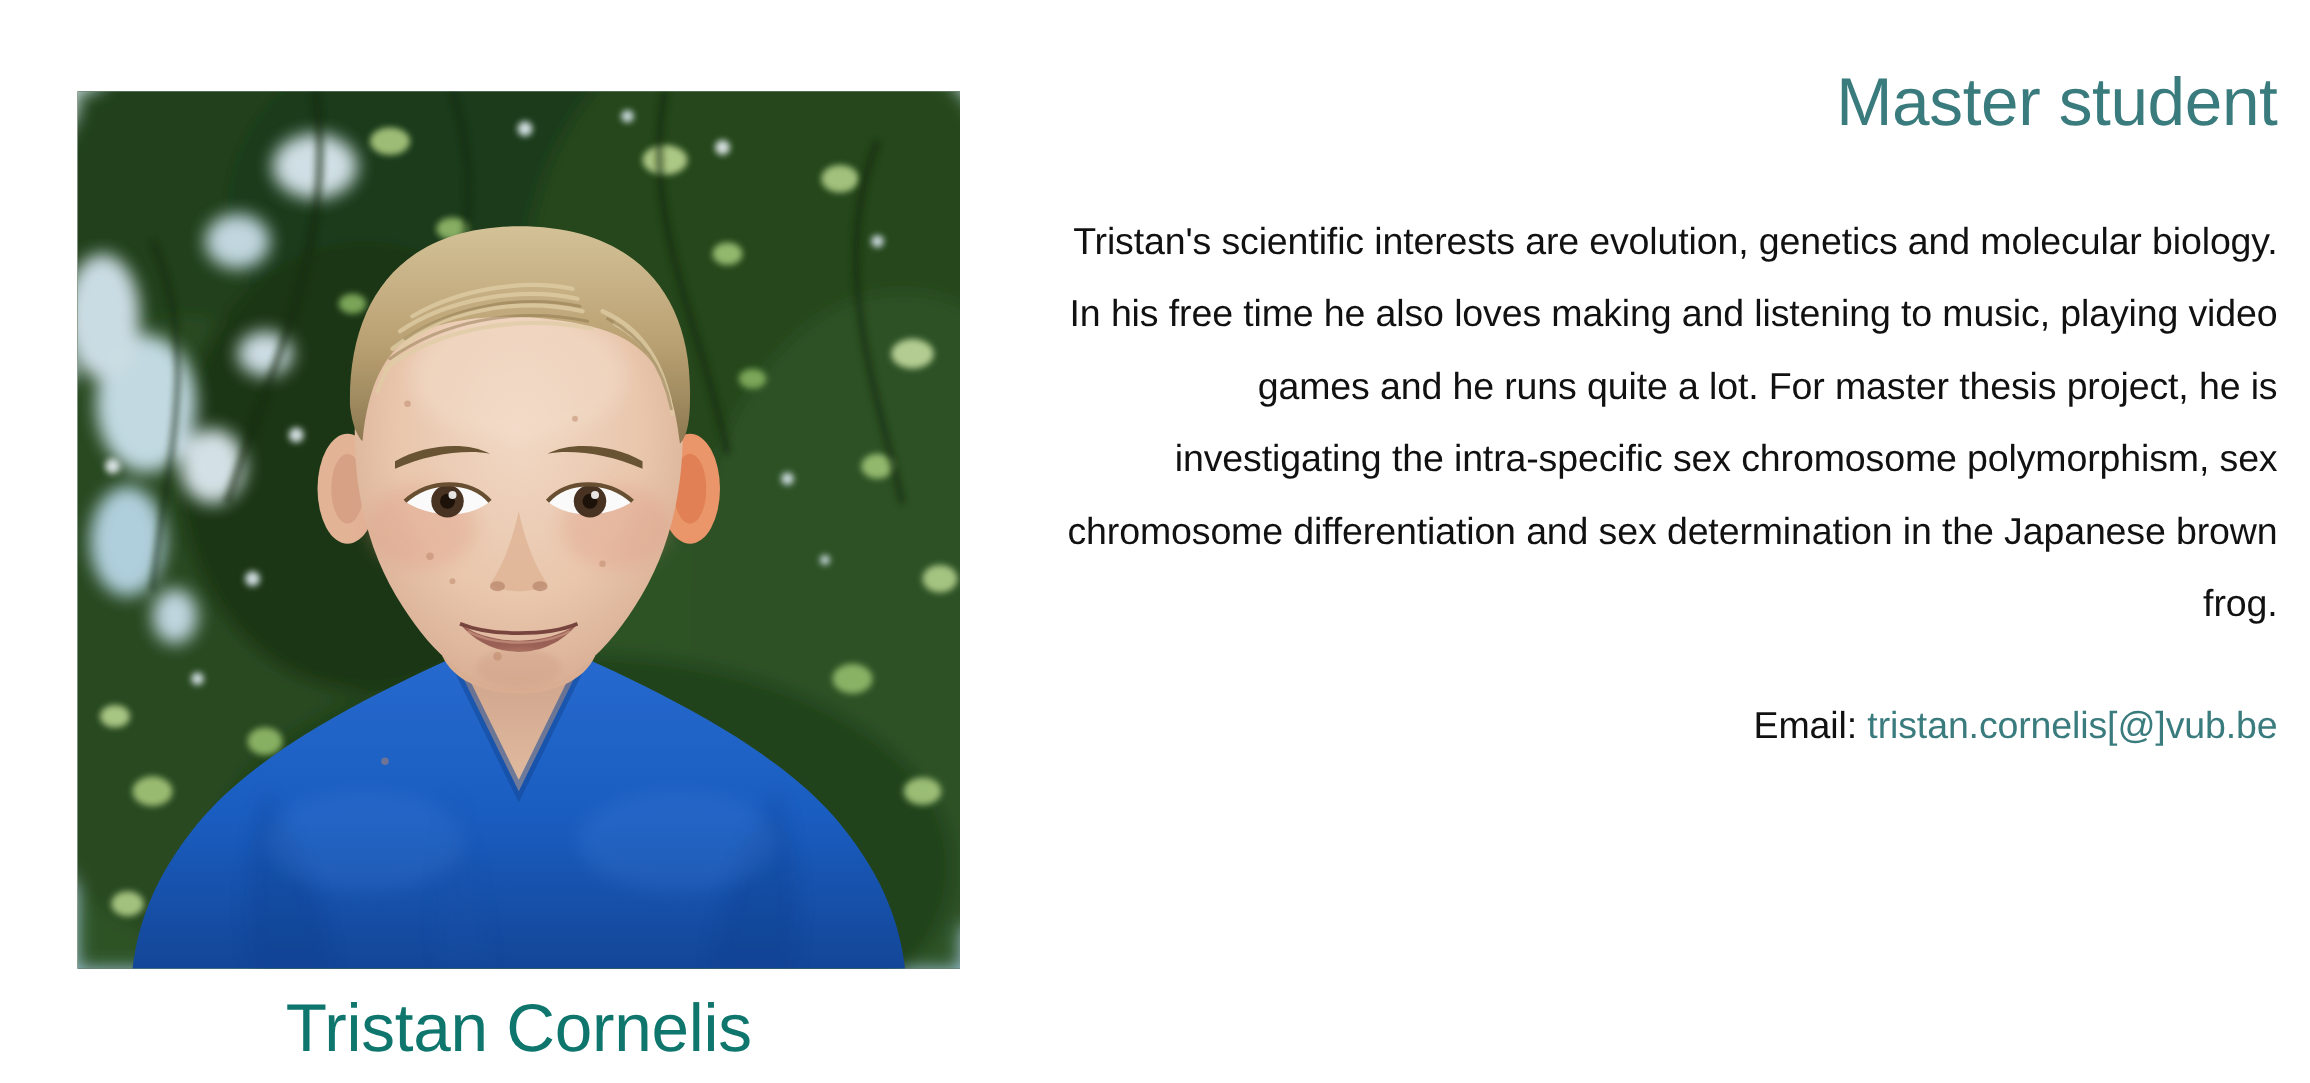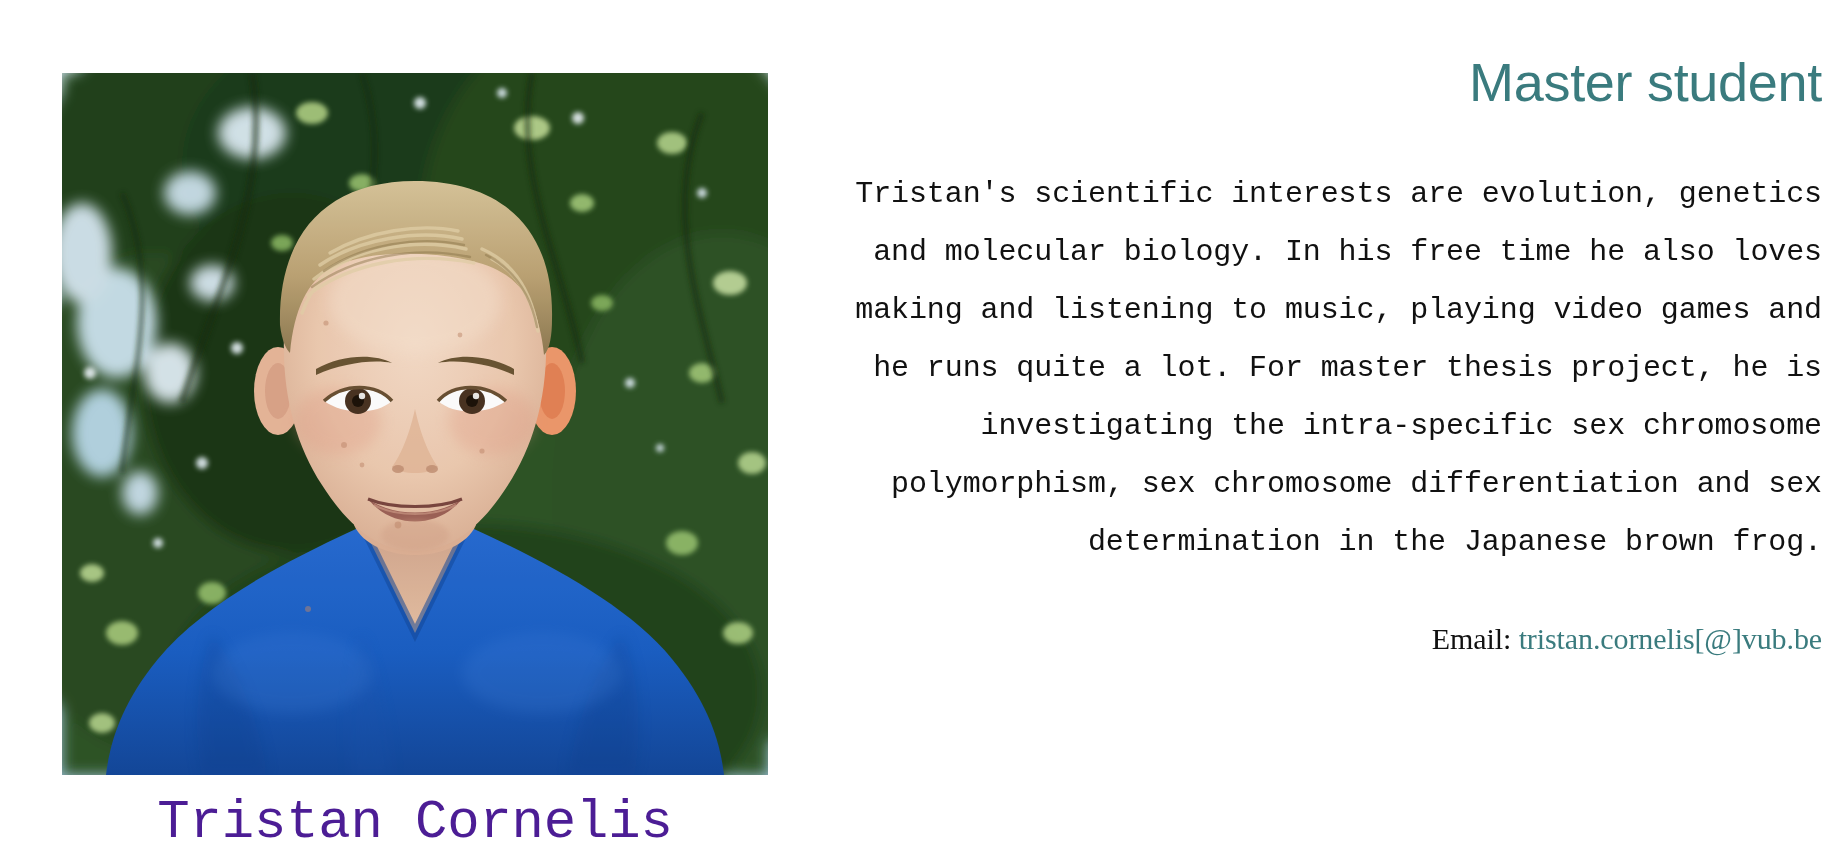--- a/index.html
+++ b/index.html
@@ -47,22 +47,22 @@
   }
 
   .person-name {
     margin-top: 12px;
     width: 706px;
     text-align: center;
     font-size: 54px;
     line-height: 72px;
     font-weight: 400;
     letter-spacing: -0.2px;
-    color: #4c1d95;
-    font-family: Liberation Mono, monospace;
+    color: #0f766e;
+    font-family: Liberation Sans, sans-serif;
     white-space: nowrap;
   }
 
   
   .info-column {
     position: absolute;
     left: 850px;
     top: 48px;
     width: 972px;
     text-align: right;
@@ -78,31 +78,31 @@
     font-family: "Liberation Sans", sans-serif;
     white-space: nowrap;
   }
 
   .bio-paragraph {
     margin: 49px 0 0 0;
     font-size: 30px;
     line-height: 58px;
     font-weight: 400;
     color: #111111;
-    font-family: Liberation Mono, monospace;
+    font-family: Liberation Sans, sans-serif;
     letter-spacing: -0.1px;
   }
 
   .email-line {
     margin: 39px 0 0 0;
     font-size: 30px;
     line-height: 58px;
     font-weight: 400;
     color: #111111;
-    font-family: Liberation Serif, serif;
+    font-family: Liberation Sans, sans-serif;
     letter-spacing: -0.1px;
   }
   .email-label {
     color: #111111;
   }
   .email-link {
     color: #3a7b7e;
     text-decoration: none;
     cursor: pointer;
   }

